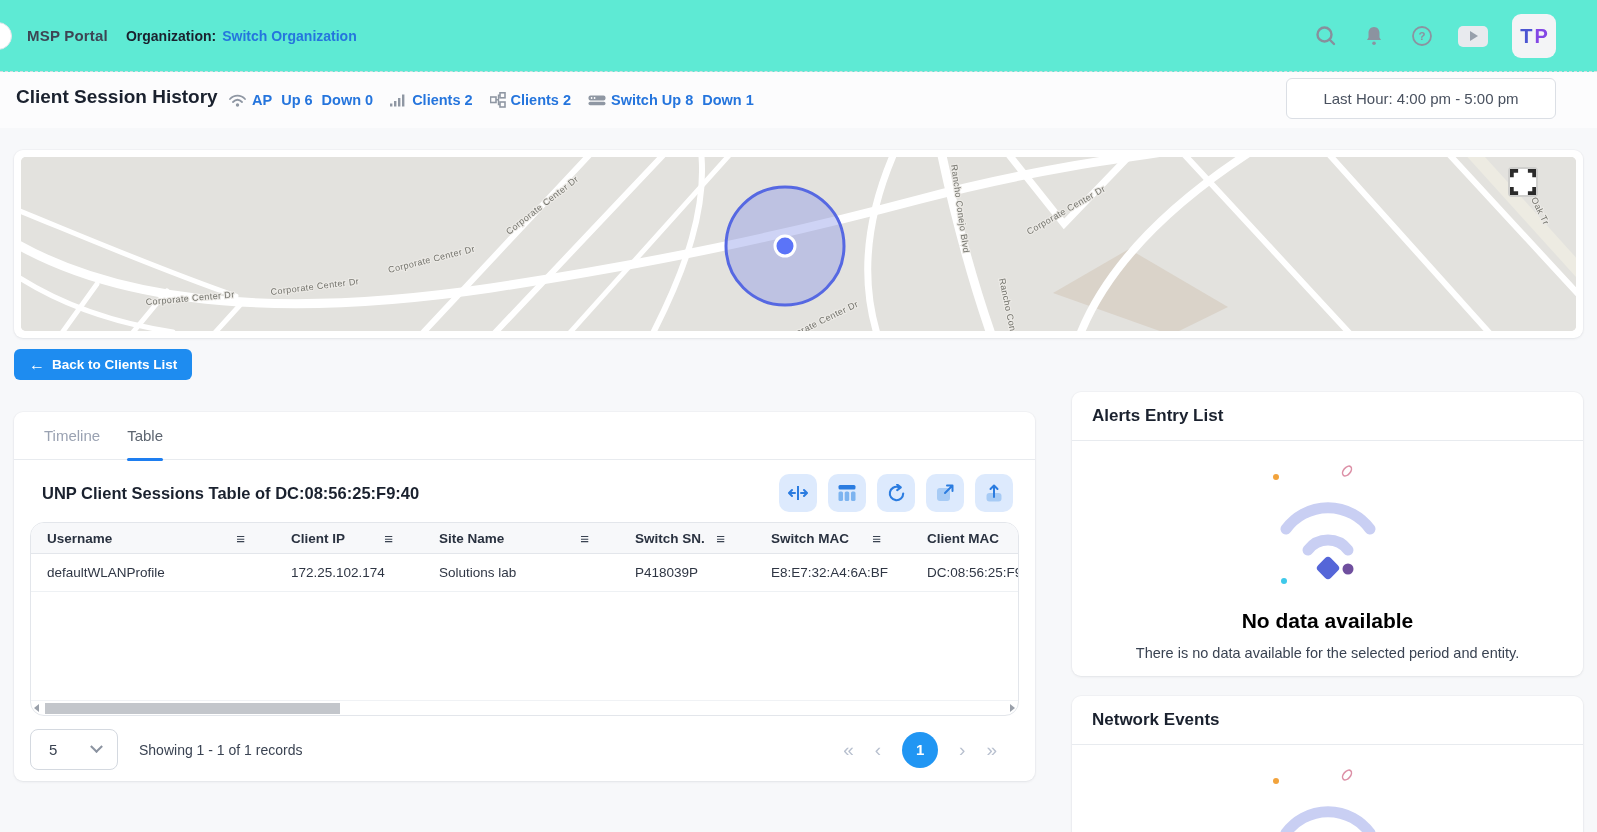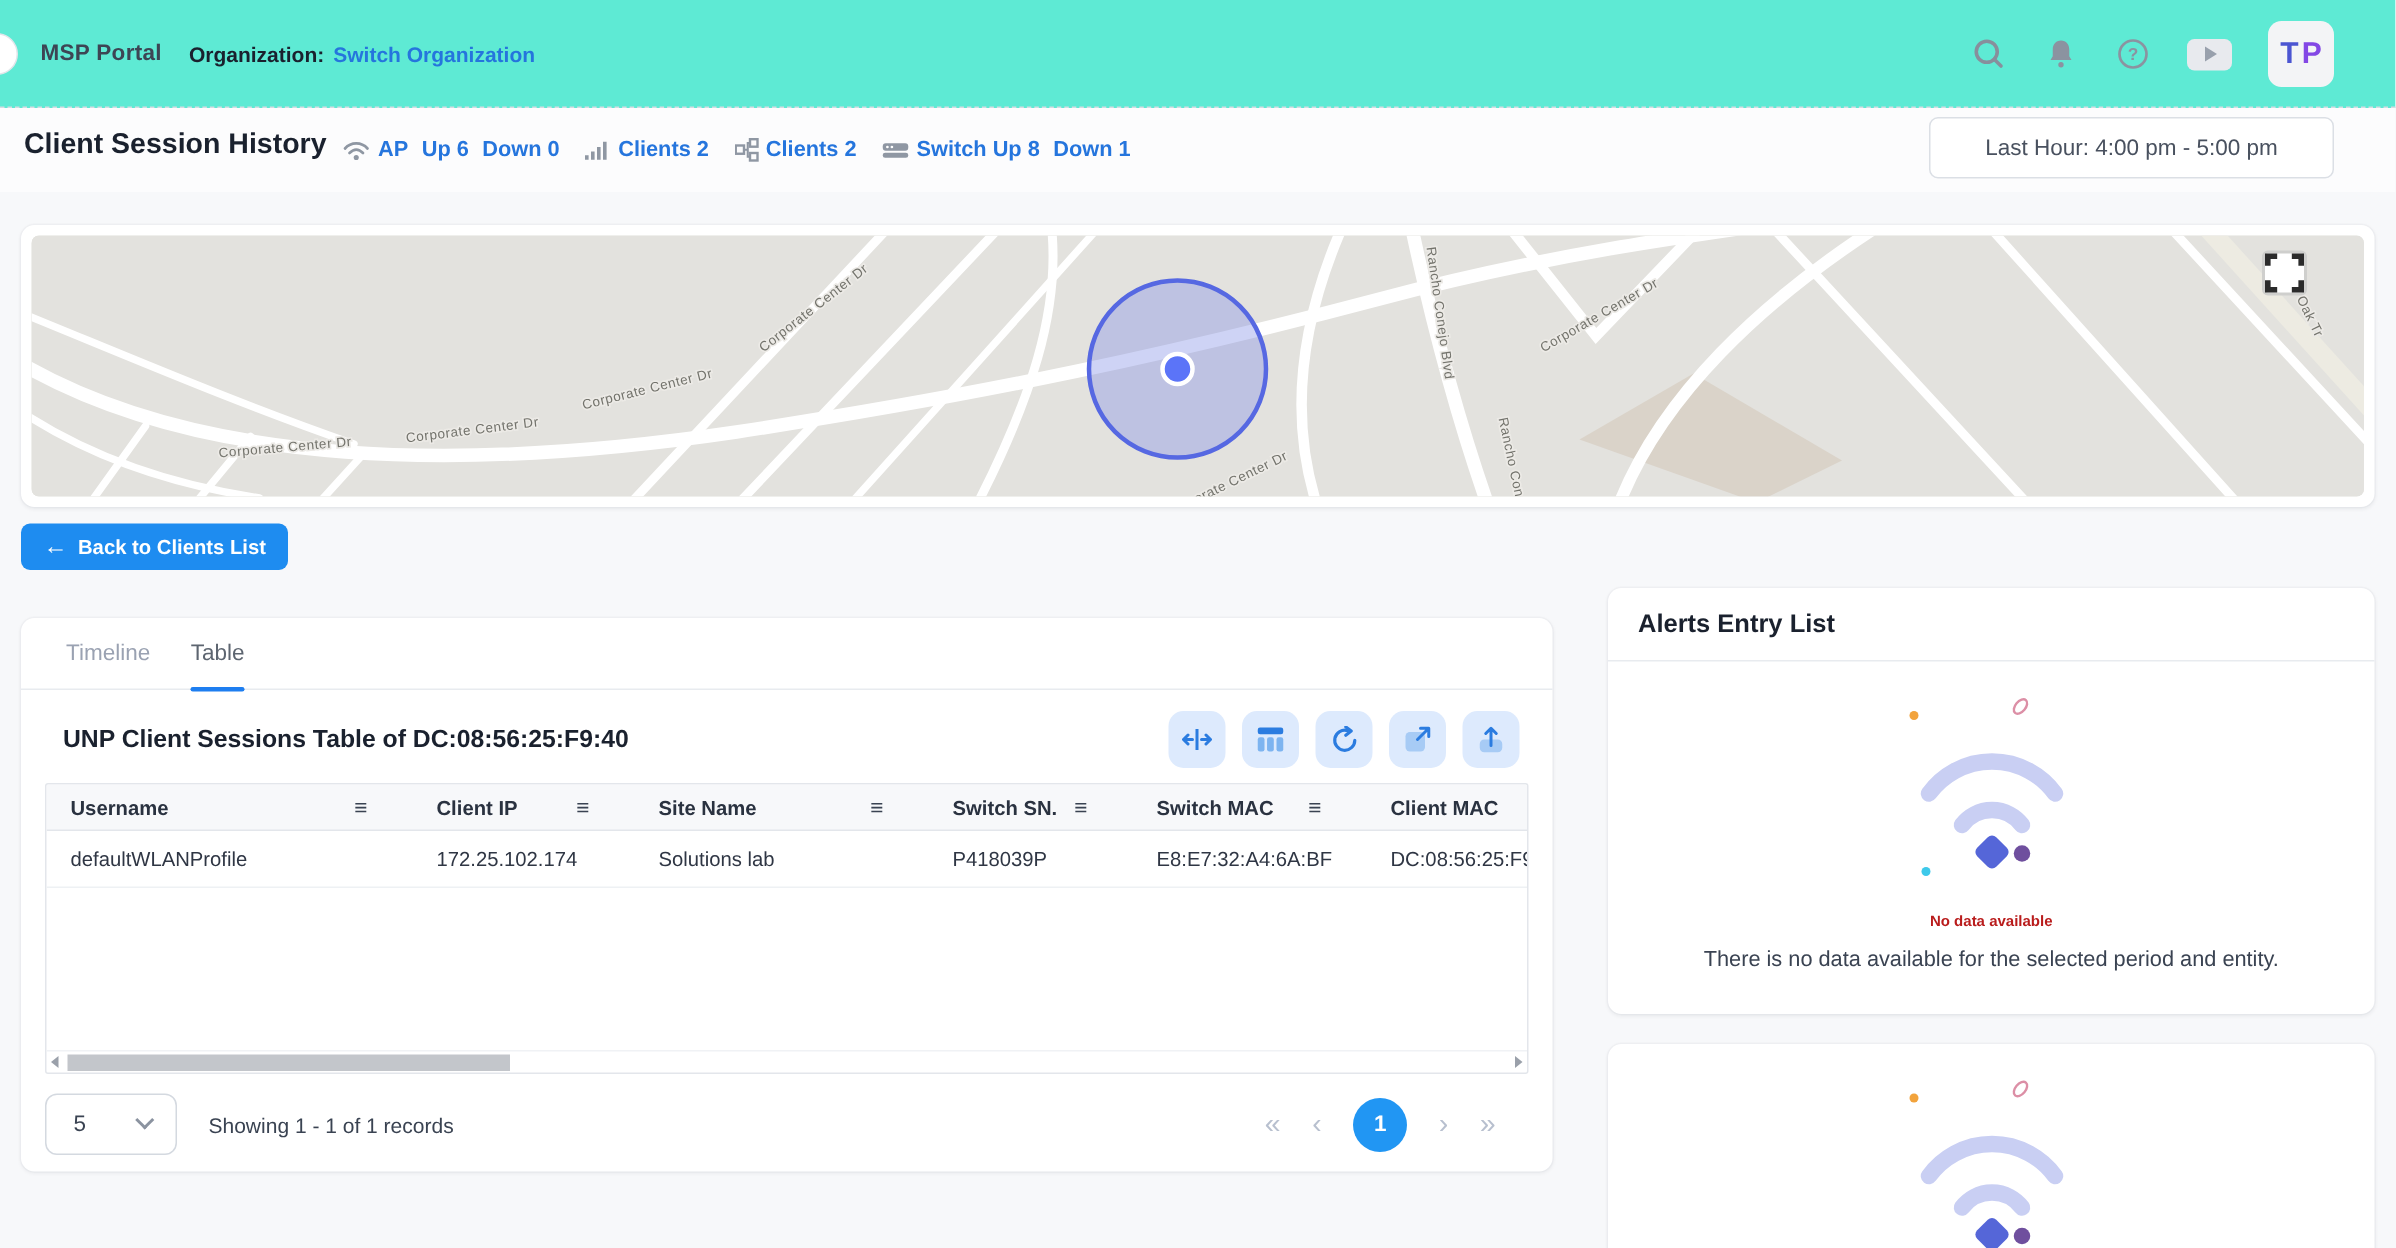--- a/index.html
+++ b/index.html
@@ -75,21 +75,21 @@
   .tabbar { height:48px; border-bottom:1px solid #e8ebef; display:flex; align-items:center; padding-left:30px; }
   .tab { font-size:15px; color:#9aa2b2; margin-right:27px; height:48px; display:flex; align-items:center; position:relative; cursor:pointer; }
   .tab.active { color:#5d6570; }
   .tab.active::after { content:""; position:absolute; left:0; right:0; bottom:-1px; height:3px; background:#1e7ef0; border-radius:2px; }
 
   .title-row { display:flex; align-items:center; justify-content:space-between; padding:14px 22px 10px 28px; }
   .table-title { font-size:16.5px; font-weight:700; color:#1a212e; }
   .toolbar { display:flex; gap:11px; }
   .tool-btn { width:38px; height:38px; border:none; border-radius:10px; background:#ddeafd; display:flex; align-items:center; justify-content:center; cursor:pointer; }
 
-  .table-wrap { margin:0 16px; height:194px; border:1px solid #e3e6eb; border-radius:2px; overflow:hidden; display:flex; flex-direction:column; background:#fff; }
+  .table-wrap { margin:0 16px; height:194px; border:1px solid #e3e6eb; border-radius:14px; overflow:hidden; display:flex; flex-direction:column; background:#fff; }
   .thead { height:31px; background:#f7f8fa; border-bottom:1px solid #e3e6eb; display:flex; flex-shrink:0; }
   .th { display:flex; align-items:center; justify-content:space-between; padding:0 30px 0 16px; font-size:13.5px; font-weight:700; color:#2a3240; flex-shrink:0; }
   .menu-glyph { color:#3a4352; font-size:15px; cursor:pointer; }
   .trow { height:38px; display:flex; border-bottom:1px solid #eef1f4; cursor:pointer; flex-shrink:0; }
   .td { display:flex; align-items:center; padding-left:16px; font-size:13.5px; color:#2f3644; white-space:nowrap; overflow:hidden; flex-shrink:0; }
   .c0{width:244px;} .c1{width:148px;} .c2{width:196px;} .c3{width:136px;} .c4{width:156px;gap:13px;} .c5{width:160px;}
   .tbody-empty { flex:1; }
   .hscroll { height:15px; border-top:1px solid #f0f2f5; display:flex; align-items:center; padding:0 3px; flex-shrink:0; }
   .scroll-arrow { width:0; height:0; cursor:pointer; }
   .scroll-arrow.left { border-right:5px solid #9aa0aa; border-top:4px solid transparent; border-bottom:4px solid transparent; }
@@ -103,21 +103,21 @@
   .pager { margin-left:auto; display:flex; align-items:center; gap:21px; padding-right:22px; }
   .pg-arrow { font-size:19px; color:#b8c0cf; cursor:pointer; line-height:1; user-select:none; }
   .pg-current { width:36px; height:36px; border-radius:50%; background:#2196f3; color:#fff; font-size:15px; font-weight:600; display:flex; align-items:center; justify-content:center; cursor:pointer; }
 
   
   .alerts-card { left:1072px; top:392px; width:511px; height:284px; }
   .events-card { left:1072px; top:696px; width:511px; height:284px; }
   .panel-title { height:49px; border-bottom:1px solid #e8ebef; display:flex; align-items:center; padding-left:20px; font-size:17px; font-weight:700; color:#1a212e; }
   .panel-body { display:flex; flex-direction:column; align-items:center; }
   .empty-illustration { margin-top:14px; }
-  .empty-title { font-size:10px; font-weight:700; color:#b91c1c; margin-top:4px; }
+  .empty-title { font-size:21px; font-weight:700; color:#000000; margin-top:4px; }
   .empty-msg { font-size:14.5px; color:#3a4352; margin-top:12px; }
 </style>
 </head>
 <body>
 
 <div class="stage">
 
   <div class="navbar">
     <div class="nav-nub"></div>
     <div class="brand">MSP Portal</div>
@@ -373,20 +373,21 @@
           </g>
         <circle cx="36" cy="126" r="3" fill="#3ec9ea"></circle>
         <circle cx="100" cy="114" r="5.5" fill="#6f4f9e"></circle>
       </svg>
       <div class="empty-title">No data available</div>
       <div class="empty-msg">There is no data available for the selected period and entity.</div>
     </div>
   </div>
 
   <div class="card events-card">
+    <div class="panel-title">Network Events</div>
     <div class="panel-body">
       <svg class="empty-illustration" width="160" height="150" viewBox="0 0 160 150">
         <circle cx="28" cy="22" r="3" fill="#f2a33c"></circle>
         <g transform="translate(99,16) rotate(40)">
             <ellipse cx="0" cy="0" rx="3.4" ry="5.6" fill="none" stroke="#dc8fa6" stroke-width="1.6"></ellipse>
           </g>
         <path d="M 38,74 A 52,52 0 0 1 122,74" fill="none" stroke="#c9cff3" stroke-width="11" stroke-linecap="round"></path>
         <path d="M 60,95 A 25,25 0 0 1 100,95" fill="none" stroke="#c9cff3" stroke-width="11" stroke-linecap="round"></path>
         <g transform="translate(80,113) rotate(45)">
             <rect x="-9" y="-9" width="18" height="18" rx="4" fill="#5566d8"></rect>

